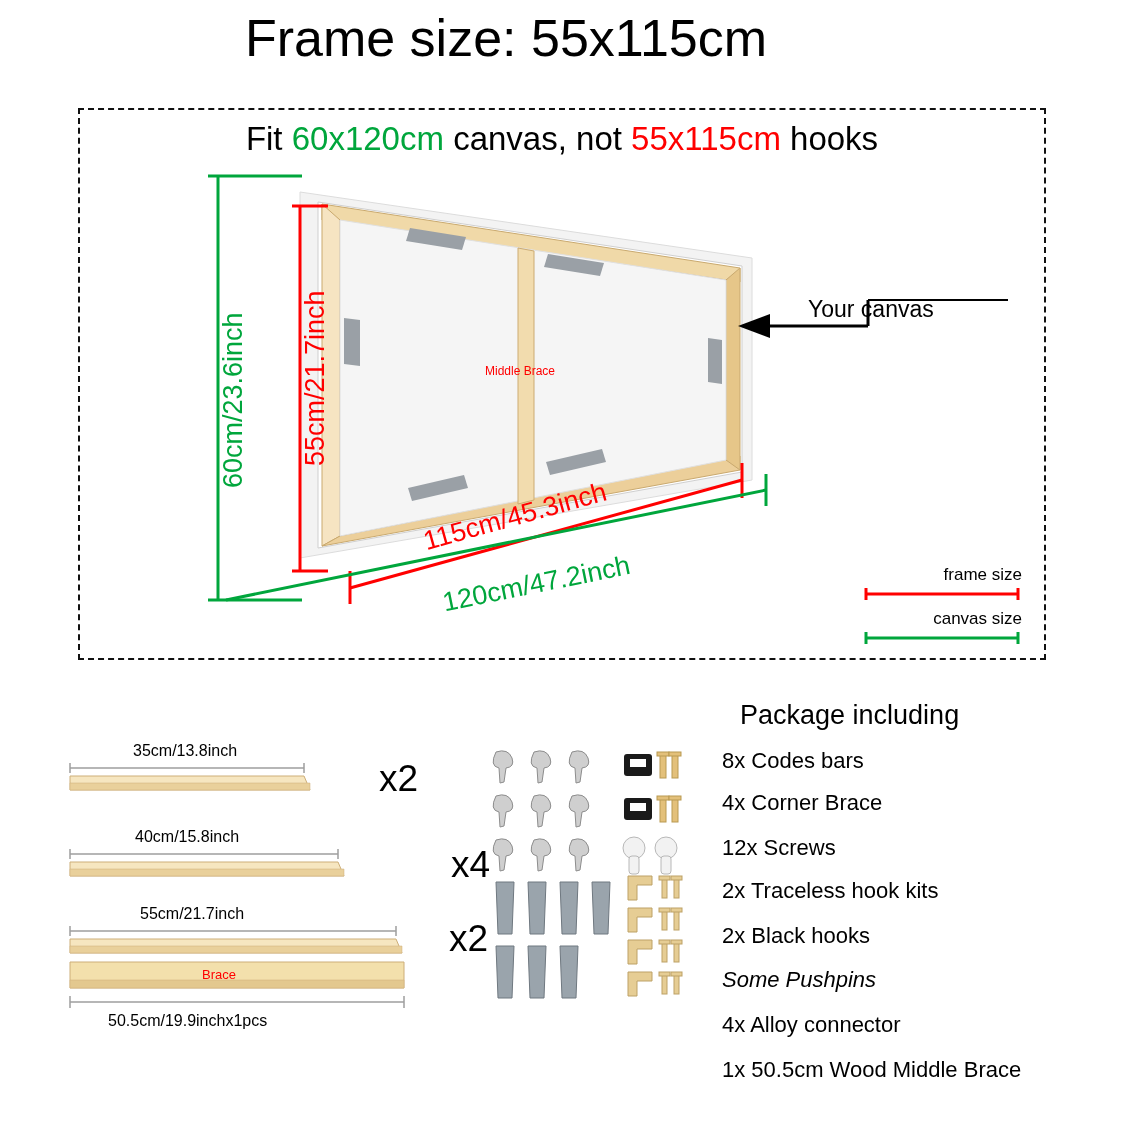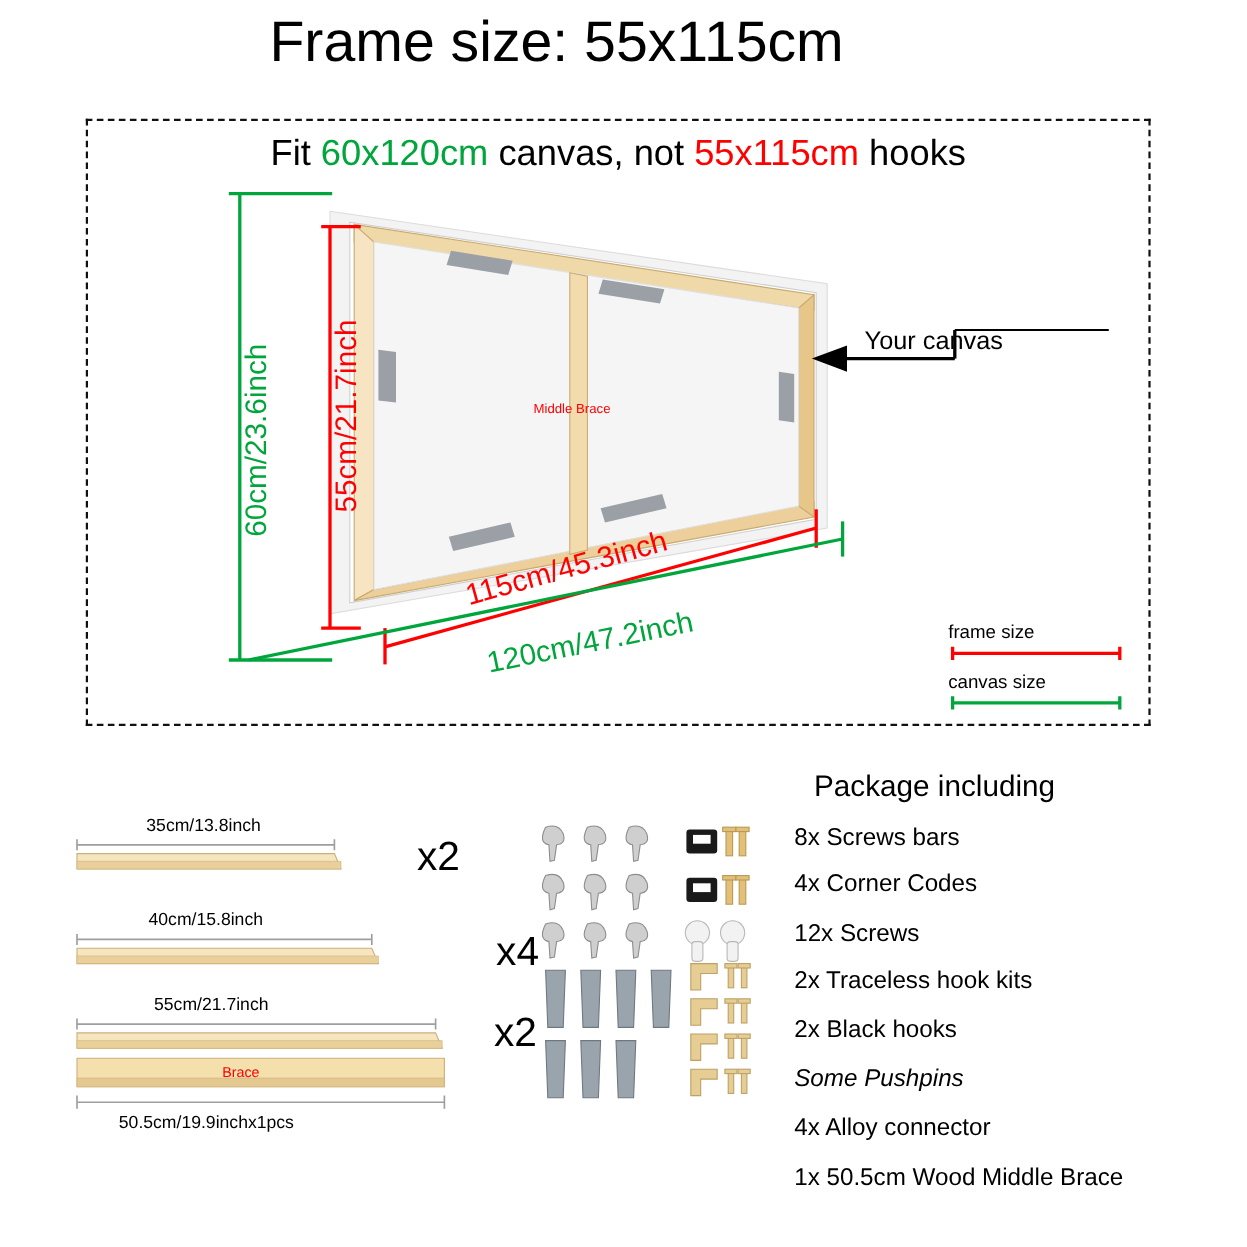--- a/index.html
+++ b/index.html
@@ -49,21 +49,21 @@
   
   .vert {
     transform: rotate(-90deg);
     transform-origin: 0 0;
     white-space: nowrap;
   }
   .dimlabel { font-size: 27px; white-space: nowrap; }
 
   
   #legend { left: 862px; top: 565px; width: 160px; }
-  .legend-row { font-size: 17px; text-align: left; margin-bottom: 2px; }
+  .legend-row { font-size: 17px; text-align: right; margin-bottom: 2px; }
 
   
   .bar-label { font-size: 16px; white-space: nowrap; }
   .xlabel { font-size: 37px; margin-left: 39px; }
 
   
   #pkg-title {
     left: 740px; top: 700px;
     font-size: 27px;
   }
@@ -128,21 +128,21 @@
   <line x1="790" y1="218" x2="790" y2="192" stroke="#000" stroke-width="3"></line>
   <line x1="790" y1="192" x2="930" y2="192" stroke="#000" stroke-width="2"></line>
 </svg>
 
 <div class="abs dimlabel vert green" style="left:218px; top:488px;">60cm/23.6inch</div>
 <div class="abs dimlabel vert red" style="left:300px; top:466px;">55cm/21.7inch</div>
 
 <div class="abs dimlabel red" style="left:420px; top:527px; transform: rotate(-15.5deg); transform-origin: 0 0;">115cm/45.3inch</div>
 <div class="abs dimlabel green" style="left:440px; top:588px; transform: rotate(-11.5deg); transform-origin: 0 0;">120cm/47.2inch</div>
 
-<div class="abs" style="left:786px; top:296px; font-size:23px;">Your canvas</div>
+<div class="abs" style="left:808px; top:296px; font-size:23px;">Your canvas</div>
 
 <div class="abs" id="legend">
   <div class="legend-row">frame size</div>
   <svg width="160" height="14">
     <line x1="4" y1="7" x2="156" y2="7" stroke="#ff0000" stroke-width="3"></line>
     <line x1="4" y1="1" x2="4" y2="13" stroke="#ff0000" stroke-width="3"></line>
     <line x1="156" y1="1" x2="156" y2="13" stroke="#ff0000" stroke-width="3"></line>
   </svg>
   <div class="legend-row" style="margin-top:4px;">canvas size</div>
   <svg width="160" height="14">
@@ -279,20 +279,20 @@
       <rect x="183" y="192" width="11" height="4"></rect>
     <rect x="174" y="226" width="5" height="20"></rect>
       <rect x="171" y="224" width="11" height="4"></rect>
     <rect x="186" y="226" width="5" height="20"></rect>
       <rect x="183" y="224" width="11" height="4"></rect>
   </g>
 </svg>
 
 <div class="abs" id="pkg-title">Package including</div>
 
-<div class="abs pkg-item" style="left:722px; top:748px;">8x Screws bars</div>
-<div class="abs pkg-item" style="left:722px; top:790px;">4x Corner Codes</div>
+<div class="abs pkg-item" style="left:722px; top:748px;">8x Codes bars</div>
+<div class="abs pkg-item" style="left:722px; top:790px;">4x Corner Brace</div>
 <div class="abs pkg-item" style="left:722px; top:835px;text-align:center;">12x Screws</div>
 <div class="abs pkg-item" style="left:722px; top:878px;">2x Traceless hook kits</div>
 <div class="abs pkg-item" style="left:722px; top:923px;">2x Black hooks</div>
 <div class="abs pkg-item" style="left:722px; top:967px;font-style:italic;">Some Pushpins</div>
 <div class="abs pkg-item" style="left:722px; top:1012px;">4x Alloy connector</div>
 <div class="abs pkg-item" style="left:722px; top:1057px;">1x 50.5cm Wood Middle Brace</div>
 
 </body></html>

